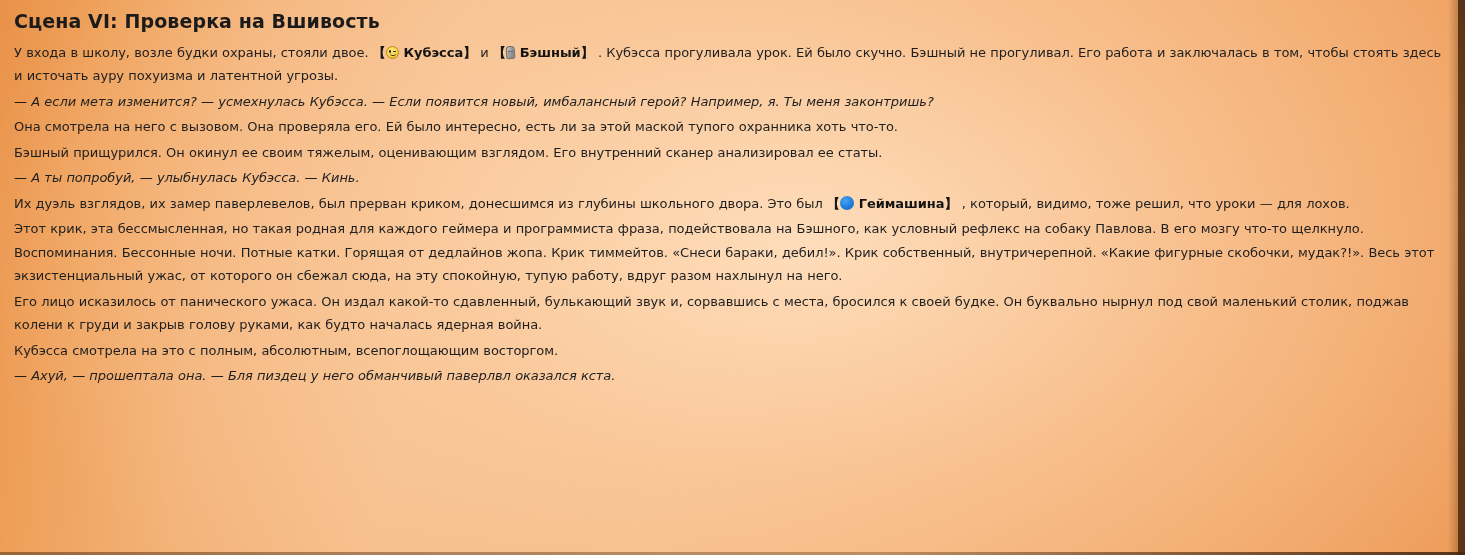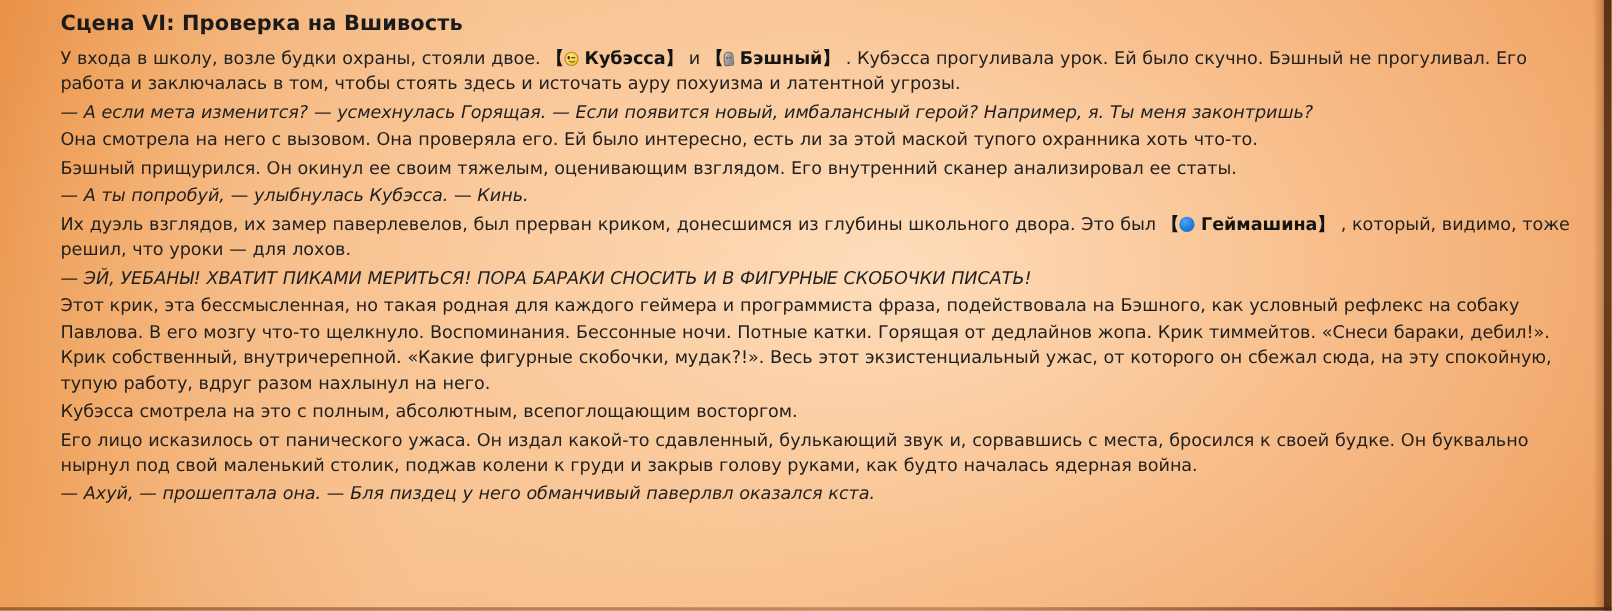--- a/index.html
+++ b/index.html
@@ -27,21 +27,20 @@
         rgba(250, 196, 147, 0.55) 42%,
         rgba(240, 170, 115, 0.18) 72%,
         rgba(236, 160, 103, 0.0) 100%),
       linear-gradient(105deg,
         #e98f43 0%,
         #f0a35c 11%,
         #f5b77e 26%,
         #f8c characteristics 0%,
         #f9c característica 0%);
     background-color: #f2a864;
-    padding-left: 41px;
   }
 
   
   #page {
     background:
       radial-gradient(ellipse 1150px 640px at 57% 44%,
         rgba(255, 219, 181, 0.92) 0%,
         rgba(252, 201, 155, 0.62) 38%,
         rgba(243, 175, 120, 0.22) 70%,
         rgba(238, 162, 104, 0.00) 100%),
@@ -137,21 +136,21 @@
     font-weight: bold;
     color: #1b1b1b;
     letter-spacing: 0.1px;
     line-height: 1.2;
   }
 
   p.line {
     margin: 0 0 2px 0;
     padding: 0;
     font-family: "DejaVu Sans", sans-serif;
-    font-size: 16px;
+    font-size: 13px;
     line-height: 23.5px;
     color: #1f1f1f;
     letter-spacing: -0.05px;
     word-spacing: 0.2px;
   }
   p.line.italic {
     font-style: italic;
   }
 
   .badge {
@@ -260,31 +259,30 @@
 <body>
 
 <div id="page">
 
   <div id="content">
 
     <h1 class="scene-title">Сцена VI: Проверка на Вшивость</h1>
 
     <p class="line"><span>У входа в школу, возле будки охраны, стояли двое. </span><span class="badge"><span class="bracket">【</span><span class="emoji"><span class="emoji-dot emoji-wink"><span class="mouth"></span></span></span> <span class="nm">Кубэсса</span><span class="bracket">】</span></span><span> и </span><span class="badge"><span class="bracket">【</span><span class="emoji"><span class="emoji-moai"></span></span> <span class="nm">Бэшный</span><span class="bracket">】</span></span><span> . Кубэсса прогуливала урок. Ей было скучно. Бэшный не прогуливал. Его работа и заключалась в том, чтобы стоять здесь и источать ауру похуизма и латентной угрозы.</span></p>
 
-    <p class="line italic">— А если мета изменится? — усмехнулась Горящая. — Если появится новый, имбалансный герой? Например, я. Ты меня законтришь?</p>
+    <p class="line italic">— А если мета изменится? — усмехнулась Кубэсса. — Если появится новый, имбалансный герой? Например, я. Ты меня законтришь?</p>
     <p class="line">Она смотрела на него с вызовом. Она проверяла его. Ей было интересно, есть ли за этой маской тупого охранника хоть что-то.</p>
     <p class="line">Бэшный прищурился. Он окинул ее своим тяжелым, оценивающим взглядом. Его внутренний сканер анализировал ее статы.</p>
     <p class="line italic">— А ты попробуй, — улыбнулась Кубэсса. — Кинь.</p>
 
     <p class="line"><span>Их дуэль взглядов, их замер паверлевелов, был прерван криком, донесшимся из глубины школьного двора. Это был </span><span class="badge"><span class="bracket">【</span><span class="emoji"><span class="emoji-dot emoji-blue"></span></span> <span class="nm">Геймашина</span><span class="bracket">】</span></span><span> , который, видимо, тоже решил, что уроки — для лохов.</span></p>
 
-    <p class="line italic">— ЭЙ, УЕБАНЫ! ХВАТИТ ПИКАМИ МЕРИТЬСЯ! ПОРА БАРАКИ СНОСИТЬ И В ФИГУРНЫЕ СКОБОЧКИ ПИСАТЬ!</p>
     <p class="line">Этот крик, эта бессмысленная, но такая родная для каждого геймера и программиста фраза, подействовала на Бэшного, как условный рефлекс на собаку Павлова. В его мозгу что-то щелкнуло. Воспоминания. Бессонные ночи. Потные катки. Горящая от дедлайнов жопа. Крик тиммейтов. «Снеси бараки, дебил!». Крик собственный, внутричерепной. «Какие фигурные скобочки, мудак?!». Весь этот экзистенциальный ужас, от которого он сбежал сюда, на эту спокойную, тупую работу, вдруг разом нахлынул на него.</p>
+    <p class="line">Его лицо исказилось от панического ужаса. Он издал какой-то сдавленный, булькающий звук и, сорвавшись с места, бросился к своей будке. Он буквально нырнул под свой маленький столик, поджав колени к груди и закрыв голову руками, как будто началась ядерная война.</p>
     <p class="line">Кубэсса смотрела на это с полным, абсолютным, всепоглощающим восторгом.</p>
-    <p class="line">Его лицо исказилось от панического ужаса. Он издал какой-то сдавленный, булькающий звук и, сорвавшись с места, бросился к своей будке. Он буквально нырнул под свой маленький столик, поджав колени к груди и закрыв голову руками, как будто началась ядерная война.</p>
     <p class="line italic">— Ахуй, — прошептала она. — Бля пиздец у него обманчивый паверлвл оказался кста.</p>
 
   </div>
 
   <div id="right-edge-soft"></div>
   <div id="right-edge"></div>
   <div id="bottom-edge"></div>
 </div>
 
 </body></html>

